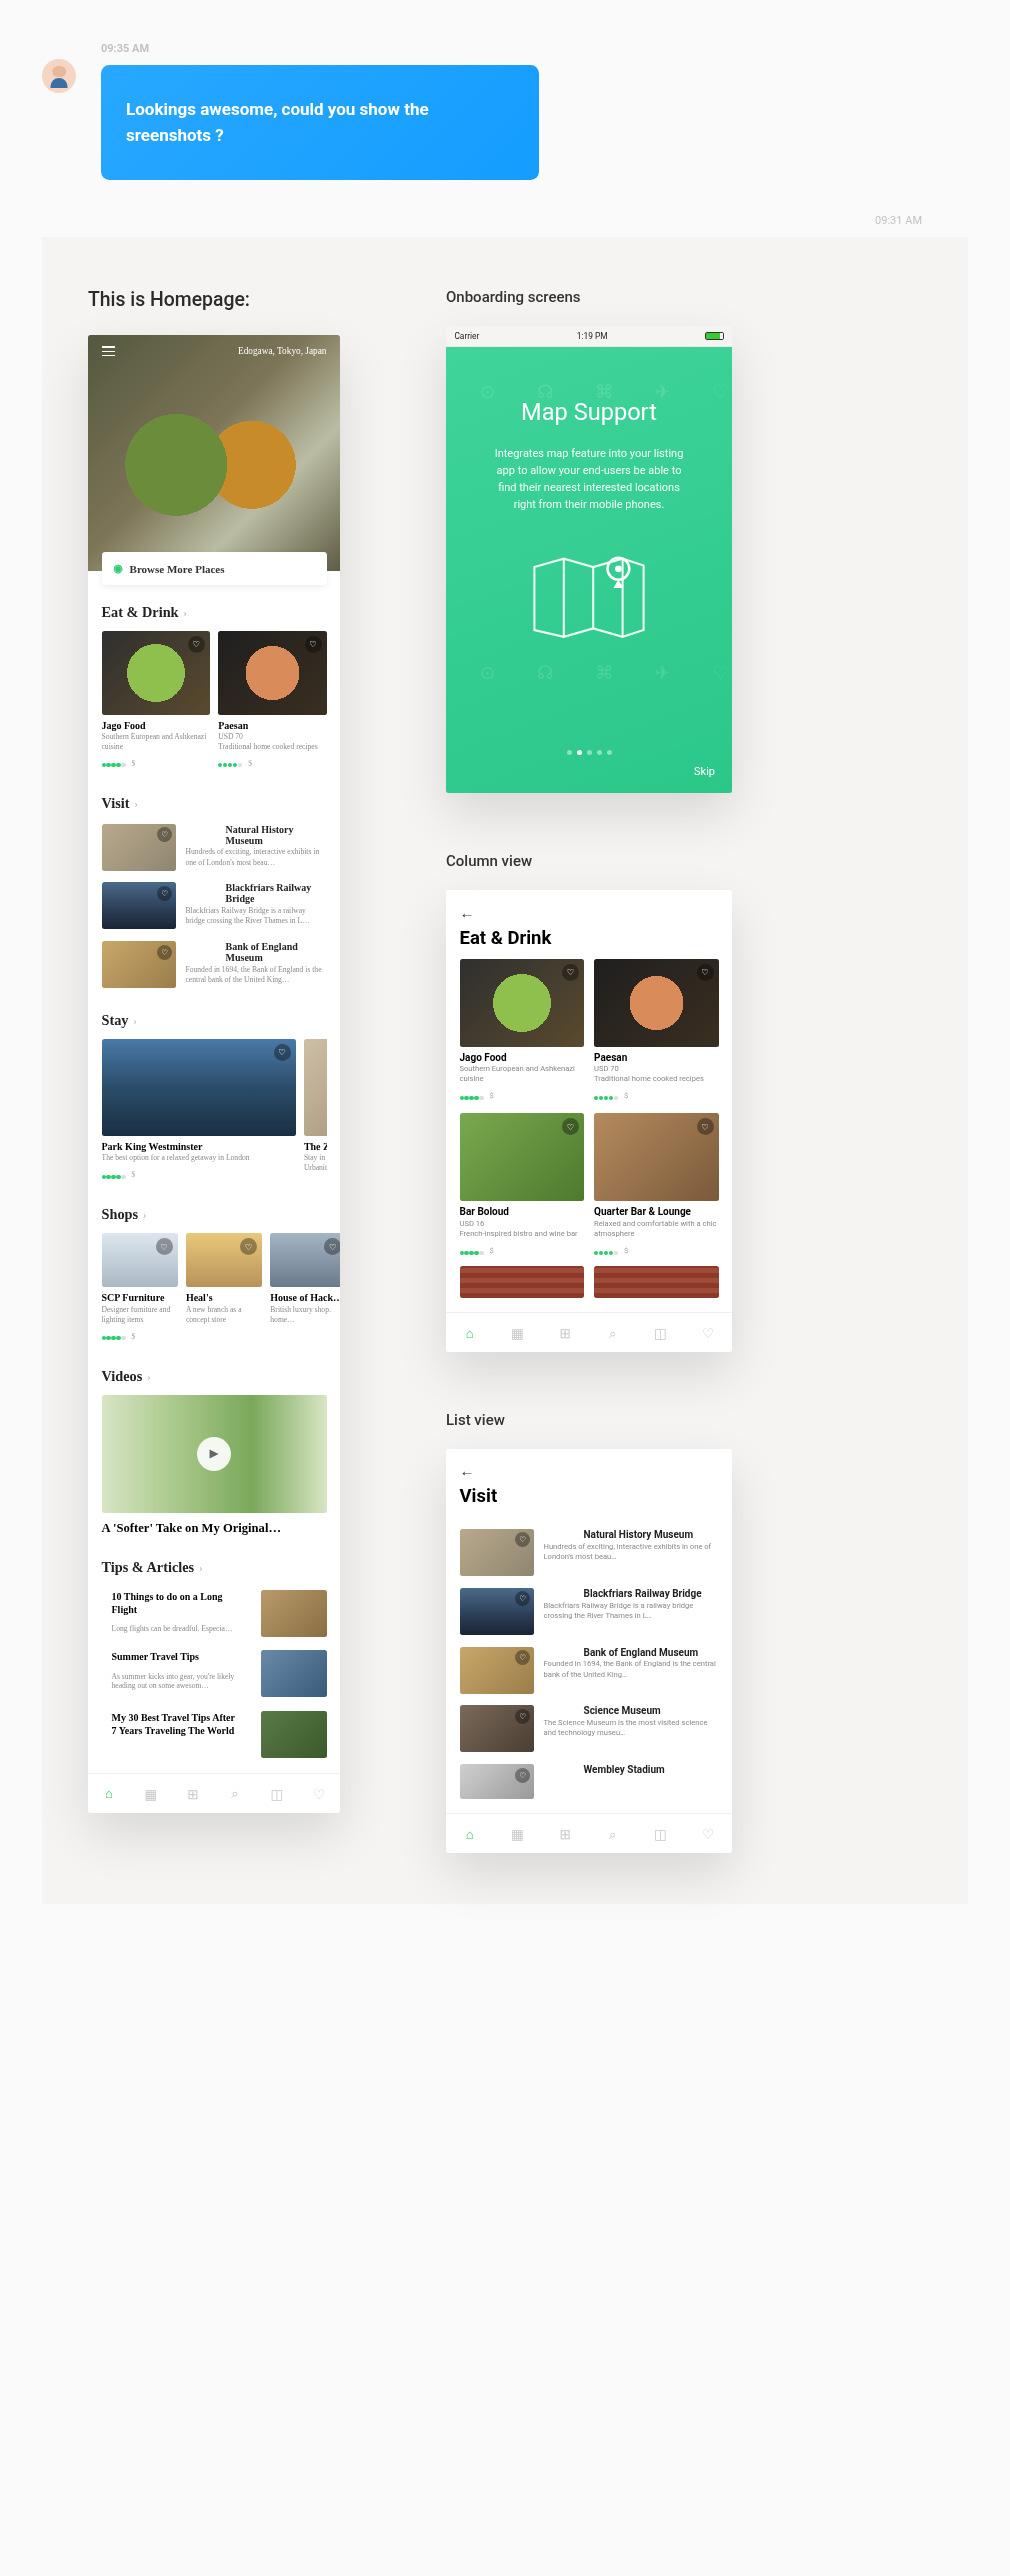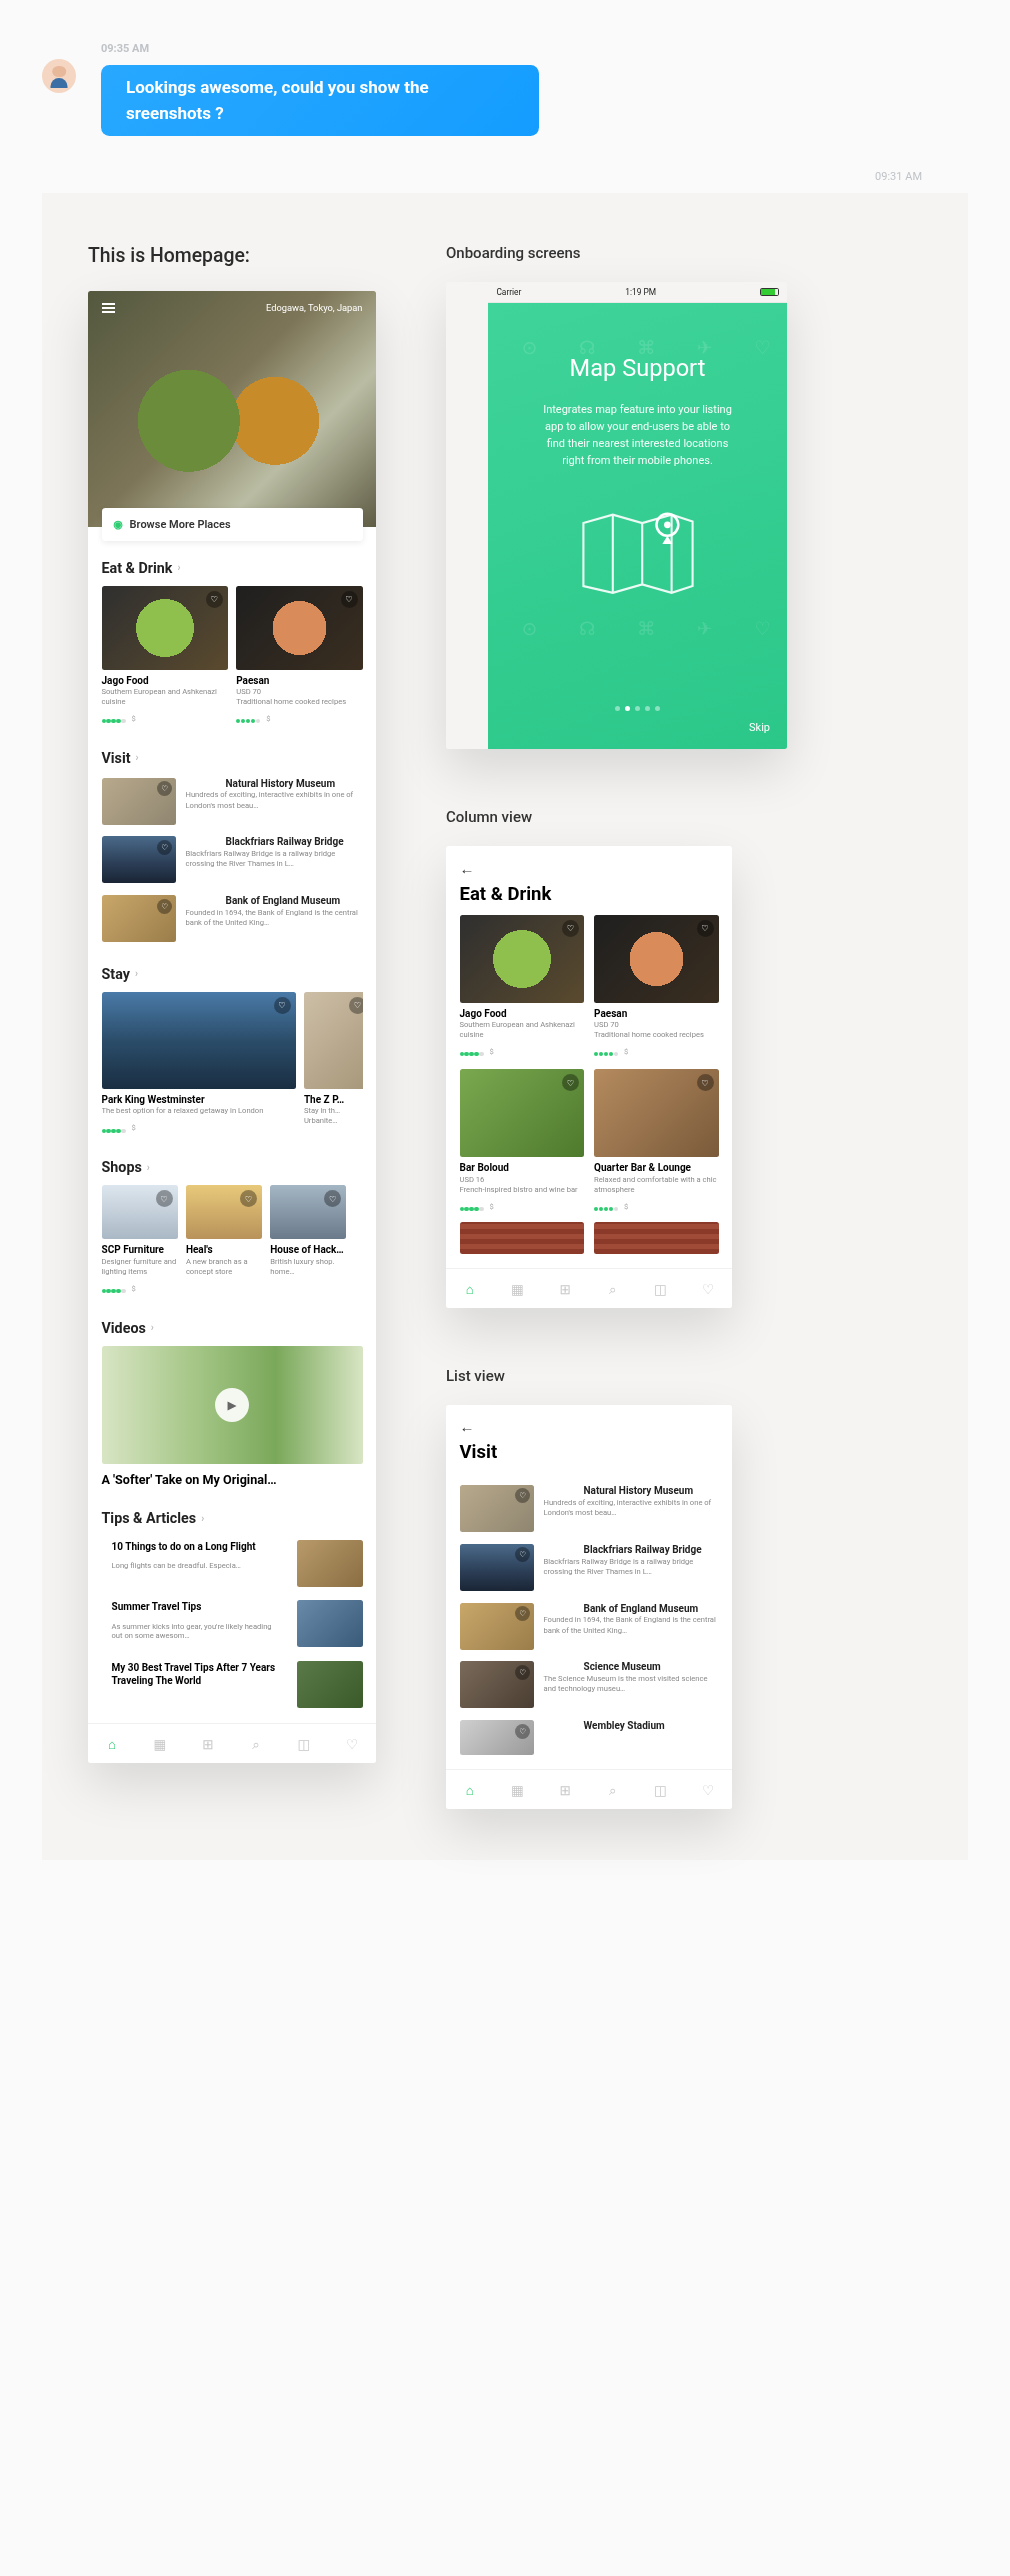--- a/index.html
+++ b/index.html
@@ -23,42 +23,42 @@
     background:#3a6ea5; border-radius:8.4px 8.4px 0 0; transform:translateX(-50%);
   }
   .avatar::after {
     content:''; position:absolute; left:50%; top:6.7px; width:13.5px; height:11.8px;
     background:#e8b89b; border-radius:50%; transform:translateX(-50%);
   }
   .msg-col { margin-left: 25px; font-weight: bold; }
   .msg-time { font-size: 11px; color: #bfc3c7; margin-bottom: 10px; }
   .bubble {
     background: linear-gradient(135deg,#28a8ff 0%,#149dff 100%); color:#fff;
-    padding: 10px 25px; border-radius: 8.4px; max-width: 438px;
+    padding: 32px 25px; border-radius: 8.4px; max-width: 438px;
     font-size: 17px; line-height: 1.5;
   }
 
   .right-time { text-align: right; font-size: 11px; color: #bfc3c7; padding-right: 46px; margin-bottom: 10px; }
 
   .response-block { 
     background: #f5f4f2; border-radius: 0; padding: 51px 46px; 
     display: flex; gap: 72px;
   }
   .col-left { width: 286px; }
   .col-right { flex:1; }
 
   .section-h { font-size: 19.4px; font-weight: 500; color: #2b2b2b; margin-bottom: 23.6px; }
 
   
   .phone {
     background:#fff; border-radius: 2.5px; box-shadow: 0 21px 51px rgba(0,0,0,.12);
     overflow: hidden;
   }
   .phone-pad { padding: 13.5px; }
-  .homepage { width: 288px; }
+  .homepage { width: 252px; font-family: Liberation Serif, serif; }
 
   
   .hero {
     height: 236px; position: relative; color:#fff;
     background: radial-gradient(circle at 35% 55%, #6b8c3b 0 51px, transparent 51px),
                 radial-gradient(circle at 65% 55%, #c78b2a 0 44px, transparent 44px),
                 linear-gradient(135deg,#53583e 0%, #7d7557 45%, #babda3 70%, #5f5c44 100%);
   }
   .hero-top { position:absolute; top:11.8px; left:13.5px; right:13.5px; display:flex; justify-content:space-between; font-size:9.3px; align-items:center; }
   .burger { width:13.5px; height:1.7px; background:#fff; position:relative; }
@@ -134,21 +134,21 @@
   .tip-t { font-size:10px; font-weight:700; line-height:1.3; }
   .tip-d { font-size:7.6px; color:#8a8a8a; margin-top:8.4px; }
   .tip-img { width:66px; height:47px; border-radius:2.5px; }
 
   
   .tabbar { display:flex; justify-content:space-around; padding:11.8px 0 10px; border-top:0.8px solid #f0f0f0; }
   .tabbar .tb { width:17px; height:17px; display:flex; align-items:center; justify-content:center; color:#c8c8c8; font-size:13.5px; }
   .tabbar .tb.active { color:#2ecc71; }
 
   
-  .onboard { width:341px; border-radius:2.5px; box-shadow:0 21px 51px rgba(0,0,0,.12); overflow:hidden;padding-left:42px; }
+  .onboard { width:286px; border-radius:2.5px; box-shadow:0 21px 51px rgba(0,0,0,.12); overflow:hidden; }
   .on-status { display:flex; justify-content:space-between; align-items:center; padding:5px 8.4px; font-size:8.4px; color:#222; border-bottom:0.8px solid #e8e8e8;}
   .on-body { 
     background: linear-gradient(160deg,#3fd49a,#2bc789); position:relative; 
     padding: 51px 32px 34px; color:#fff; text-align:center; height:446px;
     overflow:hidden;
   }
   .on-body::before, .on-body::after {
     content:'♪  ⊙  ☊  ⌘  ✈  ♡  □  ▷';
     position:absolute; left:-17px; right:-17px; color:rgba(255,255,255,.13);
     font-size:18.5px; letter-spacing:18.5px; white-space:nowrap;

